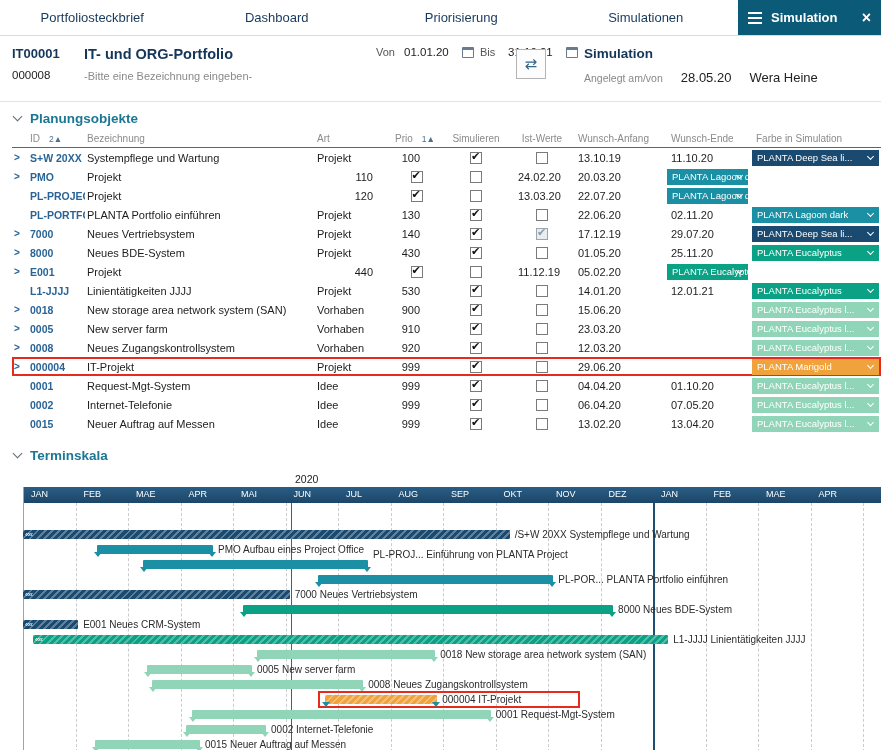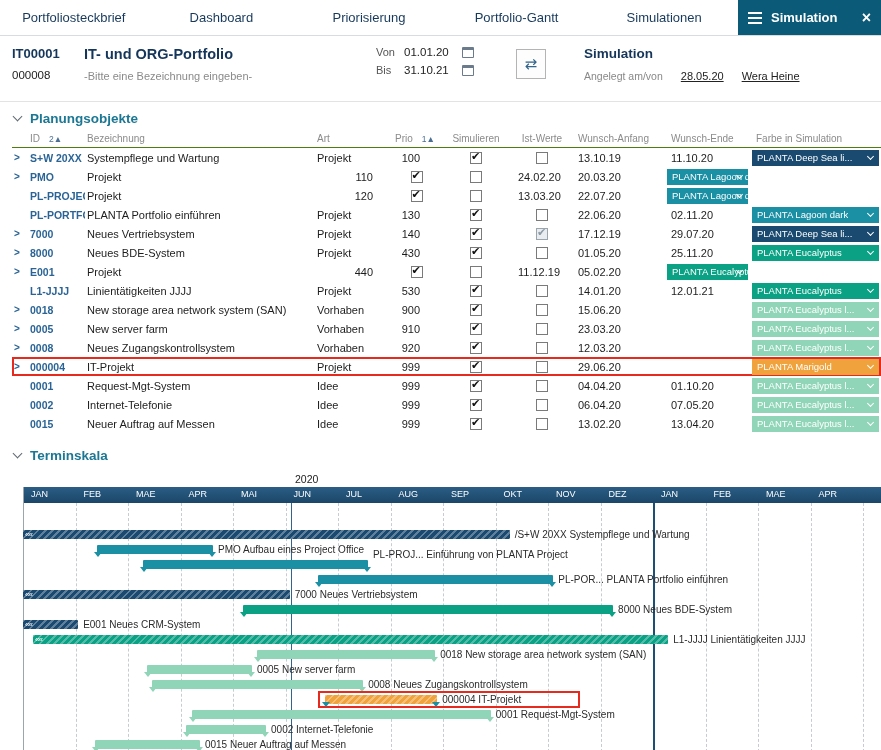--- a/index.html
+++ b/index.html
@@ -20,34 +20,34 @@
   .nav-close { margin-left:auto; font-size:16px; font-weight:bold; line-height:1; cursor:pointer; }
   
   .hdr { display:flex; align-items:flex-start; padding:10px 10px 6px 12px;
     border-bottom:1px solid #e3e3e3; height:66px; }
   .hdr-id { font-size:13px; font-weight:bold; color:#14365a; }
   .hdr-id2 { font-size:11.5px; color:#222; margin-top:8px; }
   .hcol1 { width:72px; }
   .hcol2 { width:292px; }
   .hdr-title { font-size:14.5px; font-weight:bold; color:#14365a; }
   .hdr-sub { font-size:11px; color:#8a8a8a; margin-top:8px; }
-  .hcol3 { width:138px; display:flex; flex-direction:column; gap:6px; }
+  .hcol3 { width:138px; display:flex; flex-direction:row; gap:6px; }
   .vb-row { display:flex; align-items:center; gap:6px; font-size:11px; color:#555; }
   .vb-label { width:22px; }
   .vb-value { font-size:11.5px; color:#222; width:52px; }
   .cal-icon { width:12px; height:11px; border:1px solid #6b7b8c; border-top:3px solid #6b7b8c;
     border-radius:1px; display:inline-block; cursor:pointer; }
   .refresh-btn { width:30px; height:30px; border:1px solid #b4b4b4; background:#fdfdfd;
     display:flex; align-items:center; justify-content:center; font-size:15px; color:#33658a;
     margin:3px 16px 0 2px; cursor:pointer; }
   .hcol4 { margin-left:22px; }
   .sim-title { font-size:13.5px; font-weight:bold; color:#14365a; }
   .sim-meta { display:flex; gap:18px; margin-top:9px; align-items:baseline; }
   .meta-label { font-size:10.5px; color:#888; }
-  .meta-value { font-size:11px; color:#222;text-decoration:underline; }
+  .meta-value { font-size:13px; color:#222; }
   
   .section-header { display:flex; align-items:center; padding:9px 0 4px 14px; }
   .sec-chev { width:7px; height:7px; border-right:1.6px solid #5f6a72; border-bottom:1.6px solid #5f6a72;
     transform:rotate(45deg); margin-right:9px; margin-top:-4px; cursor:pointer; }
   .sec-title { font-size:13.5px; font-weight:bold; color:#1b7794; }
   
   .ptable { padding-left:12px; }
   .grid-cols { display:grid; grid-template-columns:10px 63px 230px 78px 47px 72px 60px 93px 85px 131px; }
   .thead { height:18px; align-items:center; border-bottom:1px solid #4d7c0f;
     font-size:10px; color:#8b8b8b; white-space:nowrap; }
@@ -95,21 +95,20 @@
   .gantt-frame { position:absolute; left:23px; top:14px; bottom:0; width:0; border-left:1px solid #9aa5ad; }
 </style>
 </head>
 <body>
 
 <div class="topnav">
   <div class="nav-items" id="nav-items">
       <div class="nav-item">Portfoliosteckbrief</div>
       <div class="nav-item">Dashboard</div>
       <div class="nav-item">Priorisierung</div>
-      <div class="nav-item">Portfolio-Gantt</div>
       <div class="nav-item">Simulationen</div>
     </div>
   <div class="nav-active">
     <span class="burger">
         <i></i>
         <i></i>
         <i></i>
       </span>
     <span>Simulation</span>
     <span class="nav-close">×</span>

